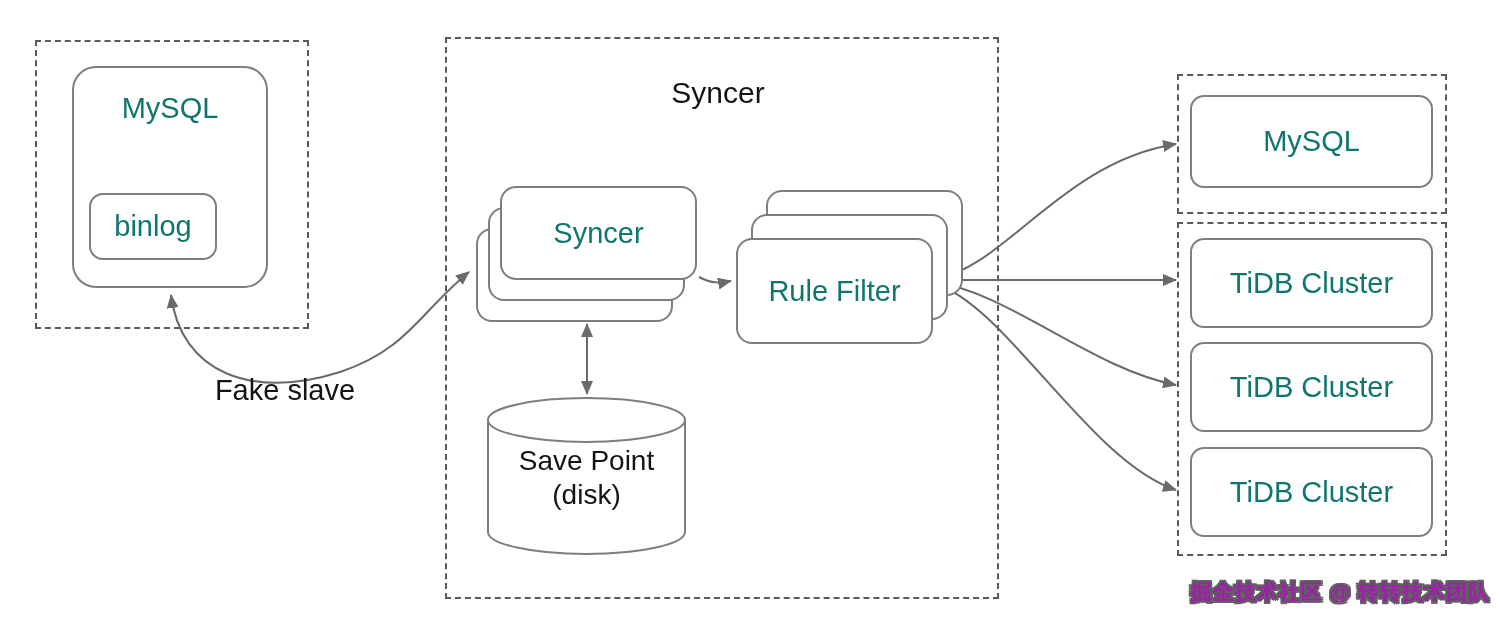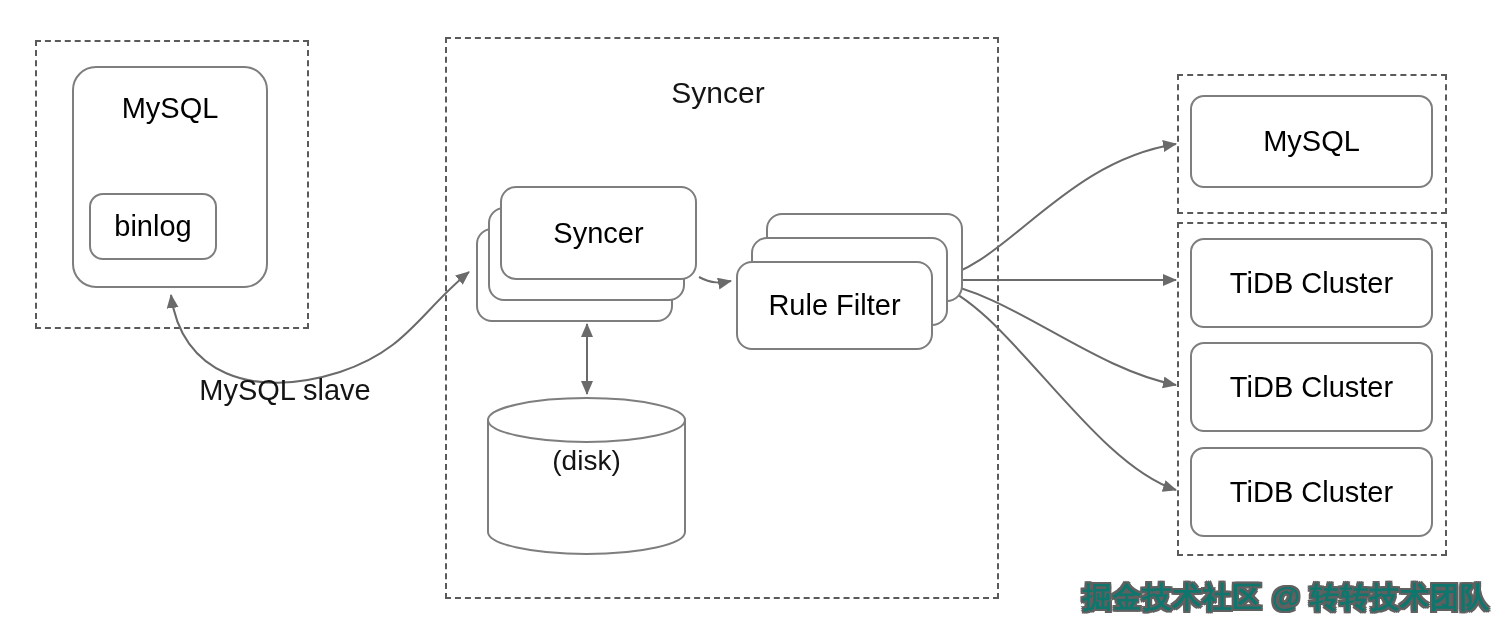--- a/index.html
+++ b/index.html
@@ -32,21 +32,21 @@
   }
   .node {
     position: absolute;
     background: #ffffff;
     border: 2px solid #7e7e7e;
     border-radius: 16px;
     display: flex;
     align-items: center;
     justify-content: center;
     font-size: 29px;
-    color: #000000;
+    color: #0f766e;
     z-index: 3;
     box-sizing: border-box;
   }
   .node-big-radius { border-radius: 24px; }
   .node-small-radius { border-radius: 14px; }
   .floating-label {
     position: absolute;
     text-align: center;
     font-size: 29px;
     color: #141414;
@@ -58,45 +58,45 @@
     flex-direction: column;
     justify-content: flex-start;
     padding-top: 22px;
   }
   #binlog-node { left: 89px; top: 193px; width: 128px; height: 67px; }
   #syncer-group-title { left: 618px; top: 76px; width: 200px; font-size: 30px; }
   .syncer-stack-box { width: 197px; height: 94px; }
   #syncer-stack-back  { left: 476px; top: 228px; }
   #syncer-stack-mid   { left: 488px; top: 207px; }
   #syncer-stack-front { left: 500px; top: 186px; }
-  .rule-stack-box { width: 197px; height: 89px; margin-top: 23px; }
+  .rule-stack-box { width: 197px; height: 106px; }
   #rule-stack-back  { left: 766px; top: 190px; }
   #rule-stack-mid   { left: 751px; top: 214px; }
   #rule-stack-front { left: 736px; top: 238px; }
   #savepoint-label {
     left: 488px; top: 444px; width: 197px;
     font-size: 28px; line-height: 34px;
   }
   #fake-slave-label { left: 175px; top: 374px; width: 220px; }
   #mysql-target-node { left: 1190px; top: 95px; width: 243px; height: 93px; }
   #tidb-node-1 { left: 1190px; top: 238px; width: 243px; height: 90px; }
   #tidb-node-2 { left: 1190px; top: 342px; width: 243px; height: 90px; }
   #tidb-node-3 { left: 1190px; top: 447px; width: 243px; height: 90px; }
   #dashed-source { left: 35px;   top: 40px;  width: 270px; height: 285px; }
   #dashed-syncer { left: 445px;  top: 37px;  width: 550px; height: 558px; }
   #dashed-mysql-target { left: 1177px; top: 74px;  width: 266px; height: 136px; }
   #dashed-tidb-targets { left: 1177px; top: 222px; width: 266px; height: 330px; }
   #watermark {
     position: absolute;
     left: 1040px; top: 578px; width: 450px;
     text-align: right;
-    font-size: 29px;
+    font-size: 21px;
     font-weight: 700;
     letter-spacing: 1px;
-    color: #0f766e;
+    color: #a21caf;
     text-shadow:
       -2px -2px 0 #606060, 2px -2px 0 #606060,
       -2px  2px 0 #606060, 2px  2px 0 #606060,
       -2px  0   0 #606060, 2px  0   0 #606060,
        0   -2px 0 #606060, 0    2px 0 #606060;
     z-index: 5;
   }
 </style>
 </head>
 <body>
@@ -140,37 +140,38 @@
 
   <div class="node node-big-radius" id="mysql-master-node">
     <div class="two-line" style="text-align:center;">
       <div>MySQL</div>
     </div>
   </div>
   <div class="node node-small-radius" id="binlog-node">
     <span>binlog</span>
   </div>
 
-  <div class="floating-label" id="fake-slave-label">MySQL slave</div>
+  <div class="floating-label" id="fake-slave-label">Fake slave</div>
 
   <div class="floating-label" id="syncer-group-title">Syncer</div>
 
   <div class="node syncer-stack-box" id="syncer-stack-back"></div>
   <div class="node syncer-stack-box" id="syncer-stack-mid"></div>
   <div class="node syncer-stack-box" id="syncer-stack-front">
     <span>Syncer</span>
   </div>
 
   <div class="node rule-stack-box" id="rule-stack-back"></div>
   <div class="node rule-stack-box" id="rule-stack-mid"></div>
   <div class="node rule-stack-box" id="rule-stack-front">
     <span>Rule Filter</span>
   </div>
 
   <div class="floating-label" id="savepoint-label">
+    <div>Save Point</div>
     <div>(disk)</div>
   </div>
 
   <div class="node node-small-radius" id="mysql-target-node">
     <span>MySQL</span>
   </div>
   <div class="node node-small-radius" id="tidb-node-1">
     <span>TiDB Cluster</span>
   </div>
   <div class="node node-small-radius" id="tidb-node-2">

